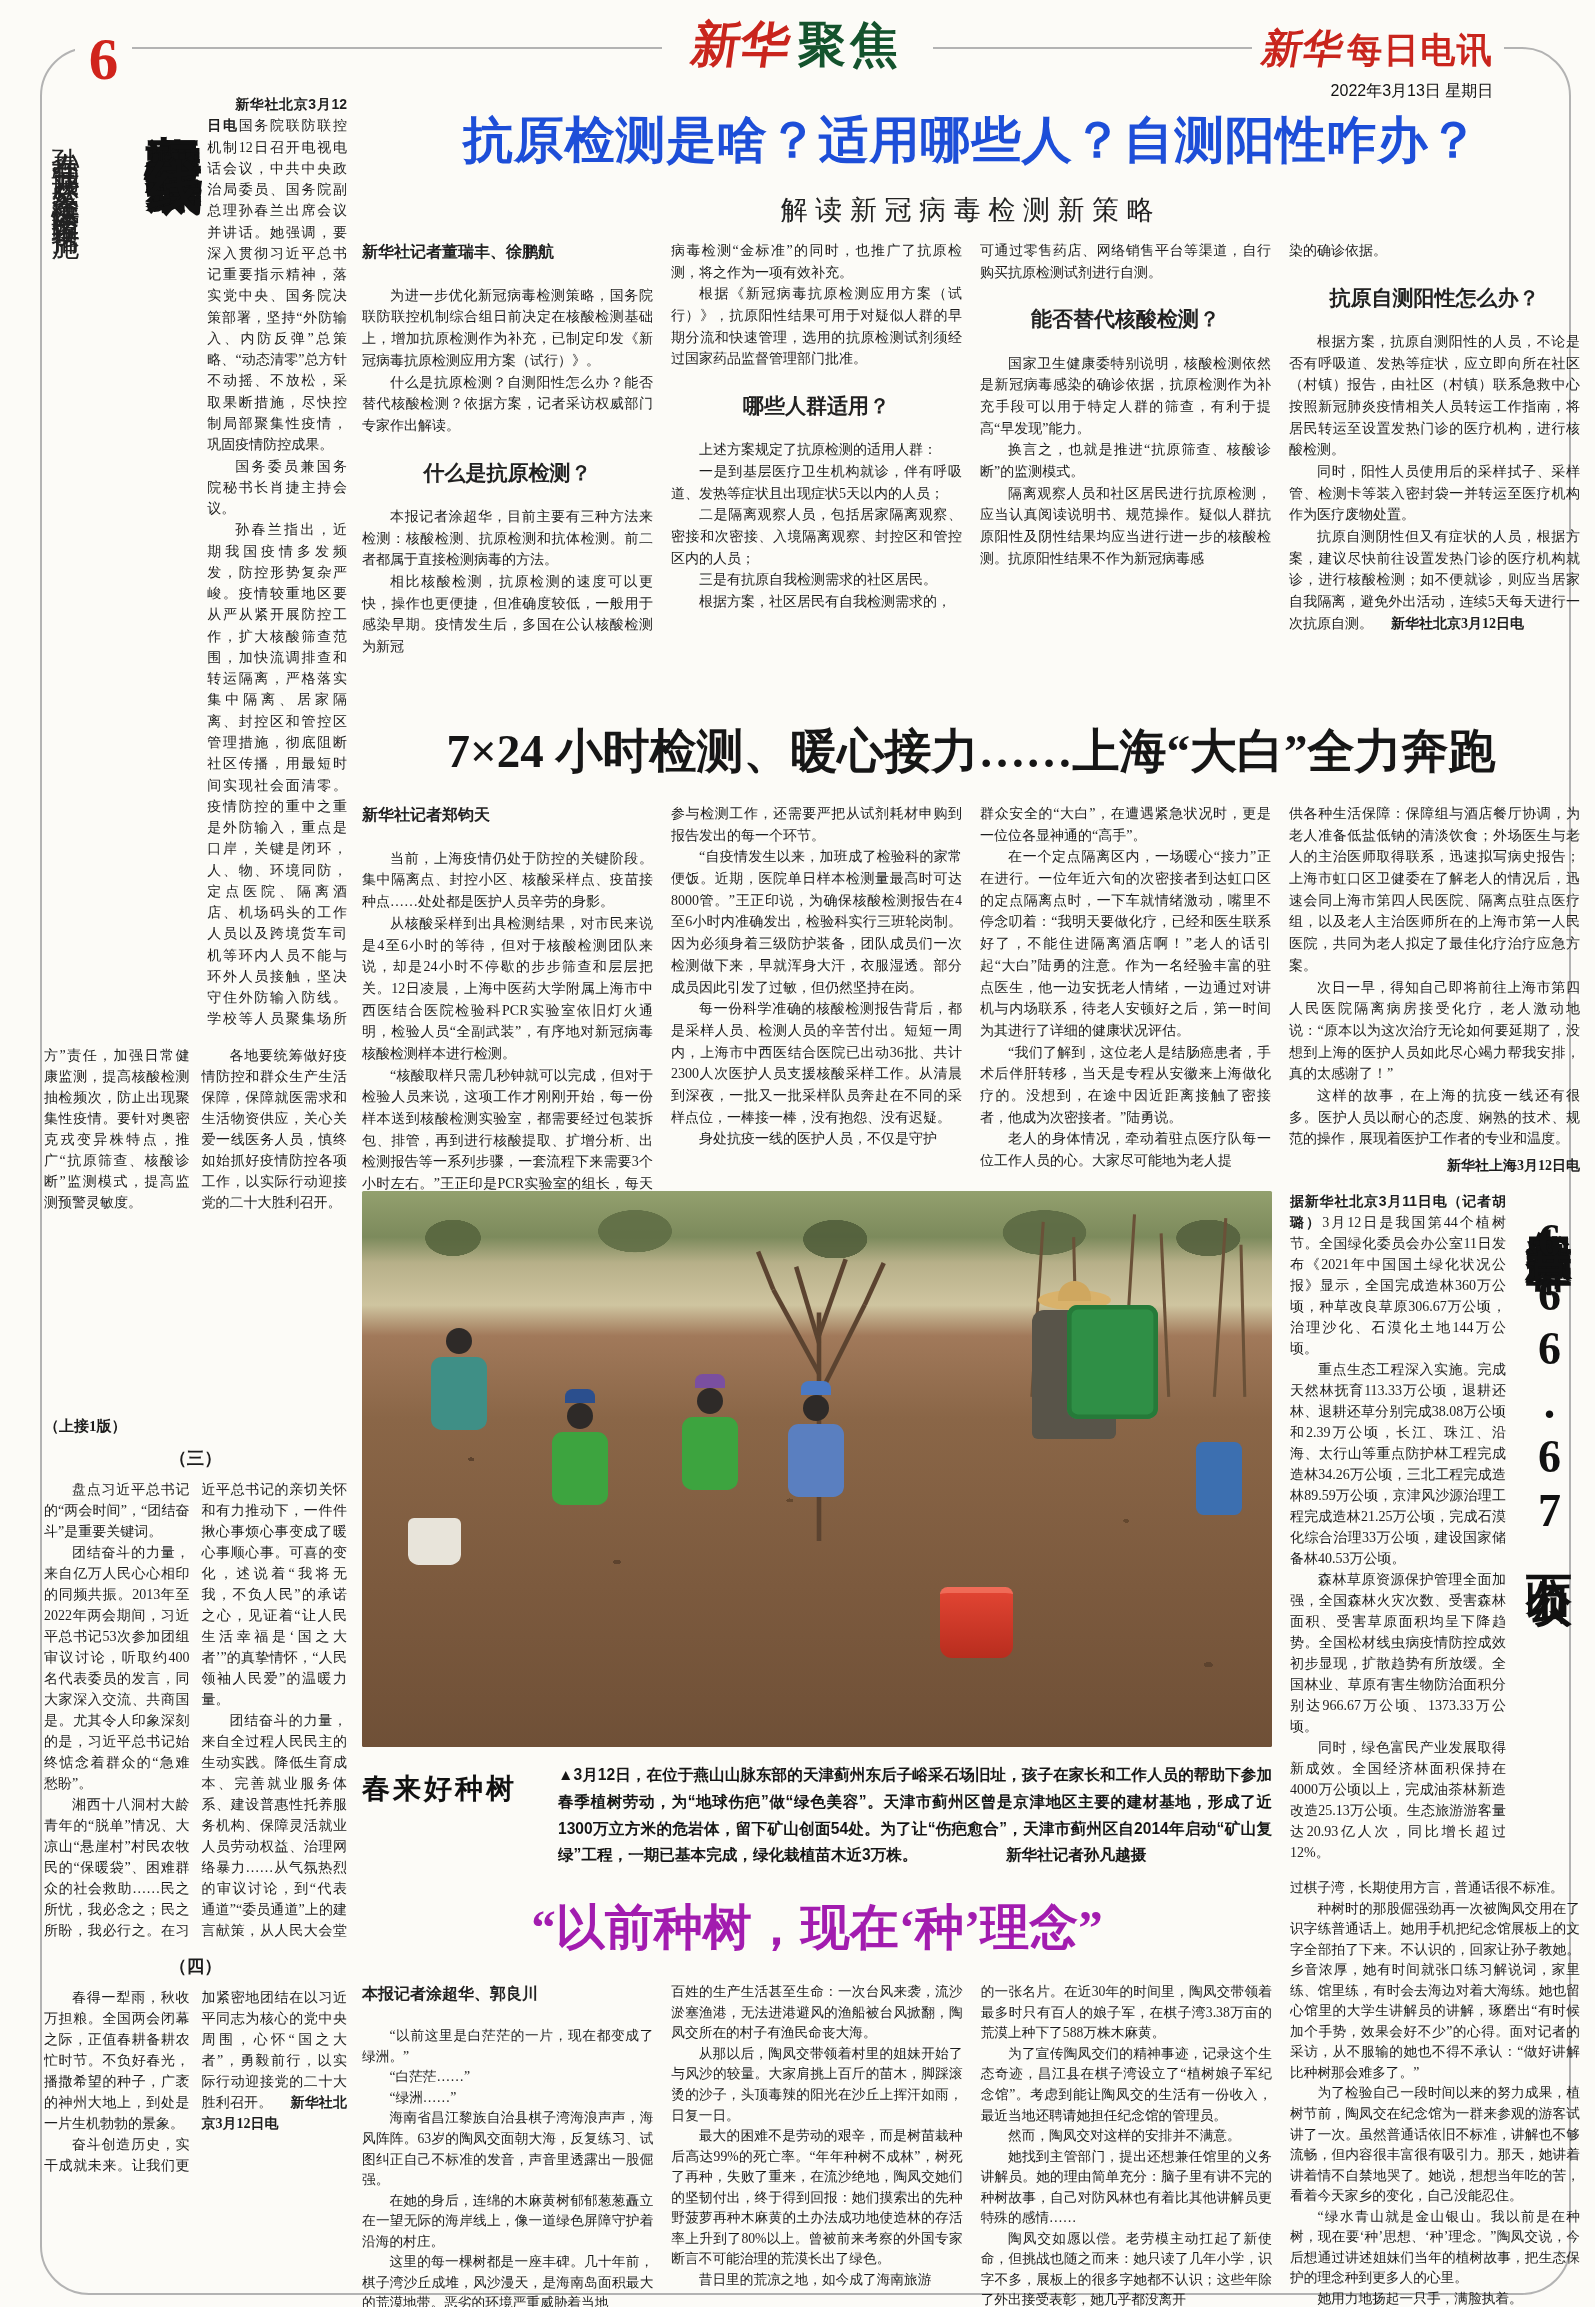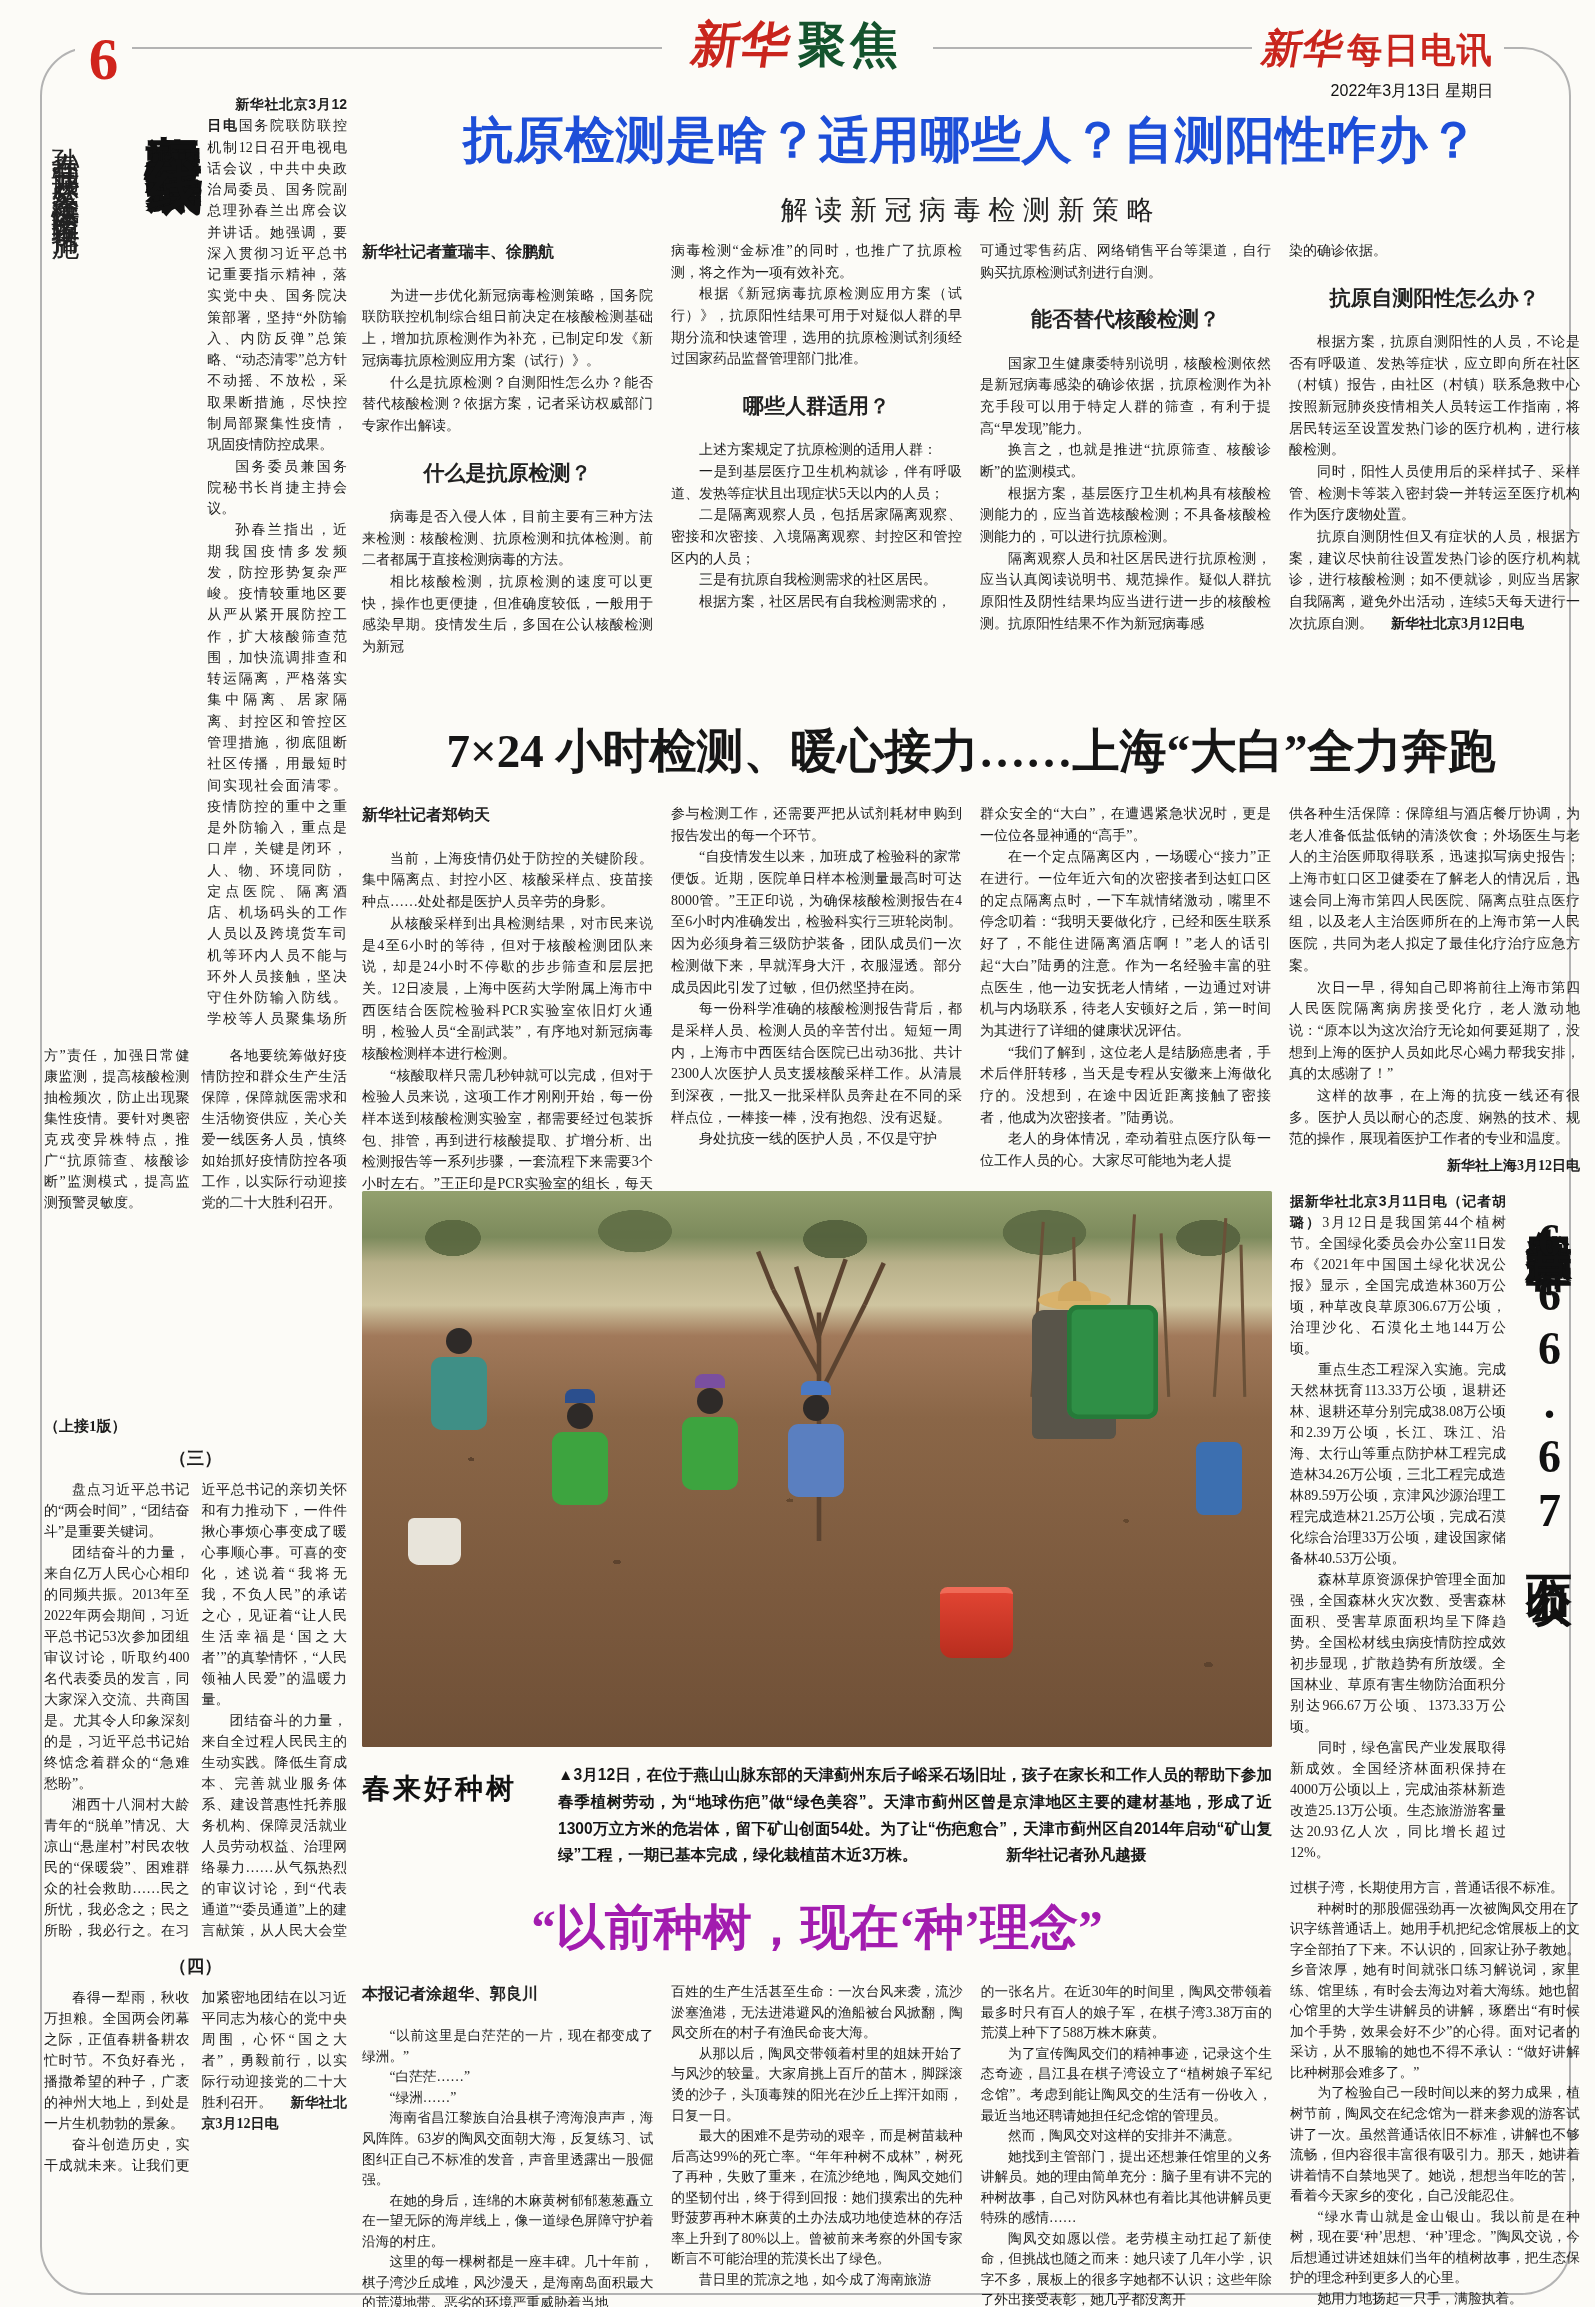--- a/index.html
+++ b/index.html
@@ -159,39 +159,38 @@
 
   <section class="article1">
     <h2 class="a1-headline">抗原检测是啥？适用哪些人？自测阳性咋办？</h2>
     <div class="a1-subhead">解读新冠病毒检测新策略</div>
     <div class="cols">
       <div class="col">
           <div class="byline">新华社记者董瑞丰、徐鹏航</div>
           <p class="para">为进一步优化新冠病毒检测策略，国务院联防联控机制综合组日前决定在核酸检测基础上，增加抗原检测作为补充，已制定印发《新冠病毒抗原检测应用方案（试行）》。</p>
           <p class="para">什么是抗原检测？自测阳性怎么办？能否替代核酸检测？依据方案，记者采访权威部门专家作出解读。</p>
           <div class="col-subhead">什么是抗原检测？</div>
-          <p class="para">病毒是否入侵人体，目前主要有三种方法来检测：核酸检测、抗原检测和抗体检测。前二者都属于直接检测病毒的方法。</p>
+          <p class="para">本报记者涂超华，目前主要有三种方法来检测：核酸检测、抗原检测和抗体检测。前二者都属于直接检测病毒的方法。</p>
           <p class="para">相比核酸检测，抗原检测的速度可以更快，操作也更便捷，但准确度较低，一般用于感染早期。疫情发生后，多国在公认核酸检测为新冠</p>
         </div>
       <div class="col">
           <p class="para cont">病毒检测“金标准”的同时，也推广了抗原检测，将之作为一项有效补充。</p>
           <p class="para">根据《新冠病毒抗原检测应用方案（试行）》，抗原阳性结果可用于对疑似人群的早期分流和快速管理，选用的抗原检测试剂须经过国家药品监督管理部门批准。</p>
           <div class="col-subhead">哪些人群适用？</div>
           <p class="para">上述方案规定了抗原检测的适用人群：</p>
           <p class="para">一是到基层医疗卫生机构就诊，伴有呼吸道、发热等症状且出现症状5天以内的人员；</p>
           <p class="para">二是隔离观察人员，包括居家隔离观察、密接和次密接、入境隔离观察、封控区和管控区内的人员；</p>
           <p class="para">三是有抗原自我检测需求的社区居民。</p>
           <p class="para">根据方案，社区居民有自我检测需求的，</p>
         </div>
       <div class="col">
           <p class="para cont">可通过零售药店、网络销售平台等渠道，自行购买抗原检测试剂进行自测。</p>
           <div class="col-subhead">能否替代核酸检测？</div>
           <p class="para">国家卫生健康委特别说明，核酸检测依然是新冠病毒感染的确诊依据，抗原检测作为补充手段可以用于特定人群的筛查，有利于提高“早发现”能力。</p>
           <p class="para">换言之，也就是推进“抗原筛查、核酸诊断”的监测模式。</p>
-          <p class="para">根据方案，基层医疗卫生机构具有核酸检测能力的，应当首选核酸检测；不具备核酸检测能力的，可以进行抗原检测。</p>
           <p class="para">隔离观察人员和社区居民进行抗原检测，应当认真阅读说明书、规范操作。疑似人群抗原阳性及阴性结果均应当进行进一步的核酸检测。抗原阳性结果不作为新冠病毒感</p>
         </div>
       <div class="col">
           <p class="para cont">染的确诊依据。</p>
           <div class="col-subhead">抗原自测阳性怎么办？</div>
           <p class="para">根据方案，抗原自测阳性的人员，不论是否有呼吸道、发热等症状，应立即向所在社区（村镇）报告，由社区（村镇）联系急救中心按照新冠肺炎疫情相关人员转运工作指南，将居民转运至设置发热门诊的医疗机构，进行核酸检测。</p>
           <p class="para">同时，阳性人员使用后的采样拭子、采样管、检测卡等装入密封袋一并转运至医疗机构作为医疗废物处置。</p>
           <p class="para">抗原自测阴性但又有症状的人员，根据方案，建议尽快前往设置发热门诊的医疗机构就诊，进行核酸检测；如不便就诊，则应当居家自我隔离，避免外出活动，连续5天每天进行一次抗原自测。<b class="dateline-inline">新华社北京3月12日电</b></p>
         </div>
     </div>

